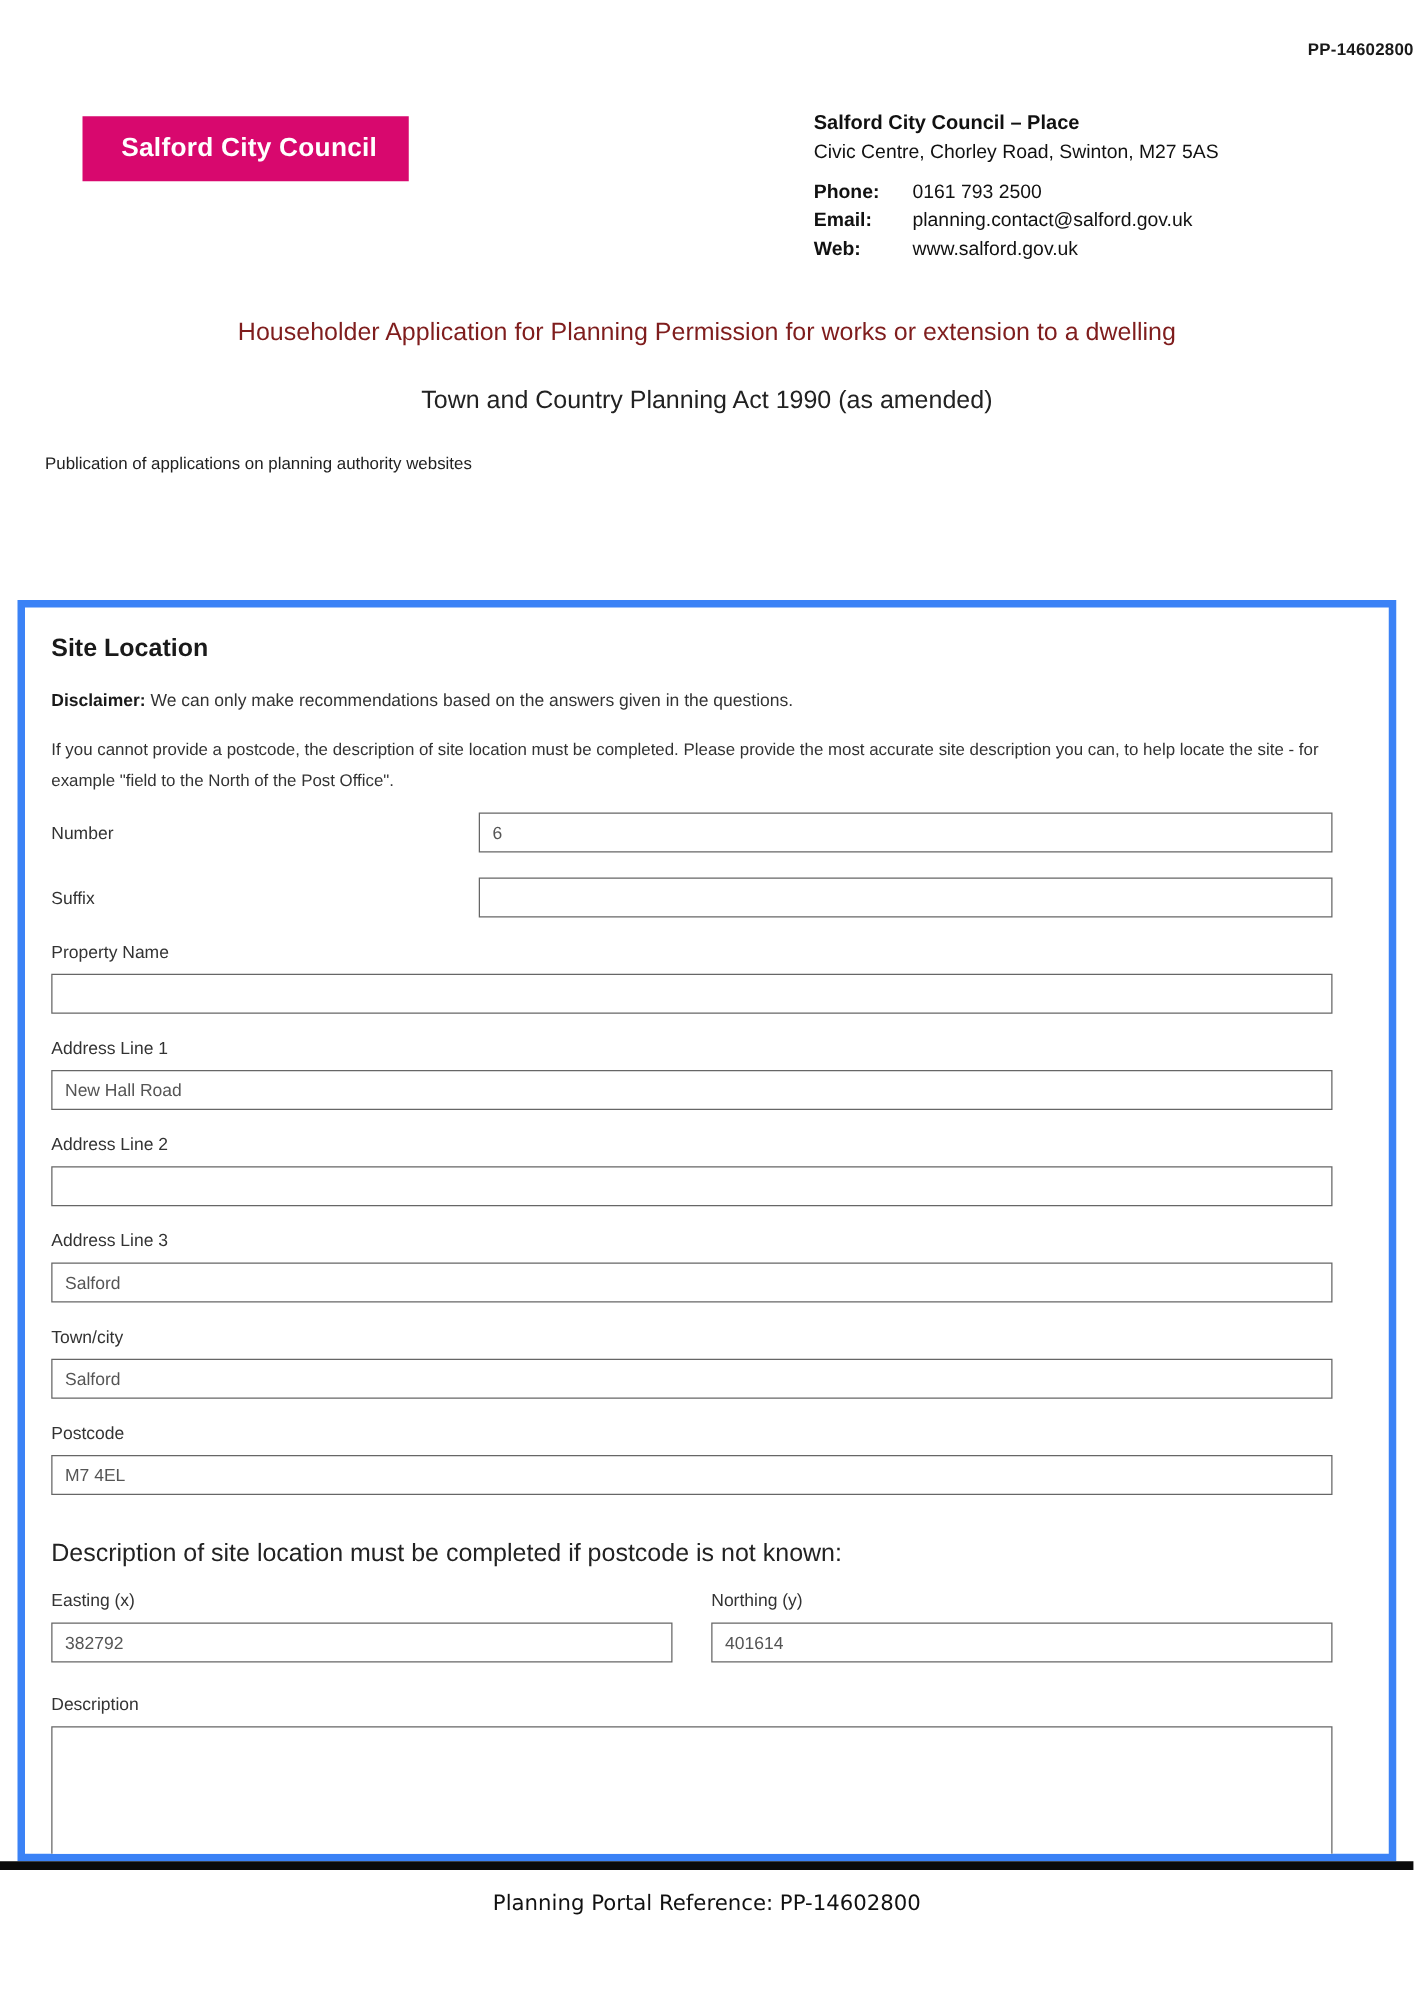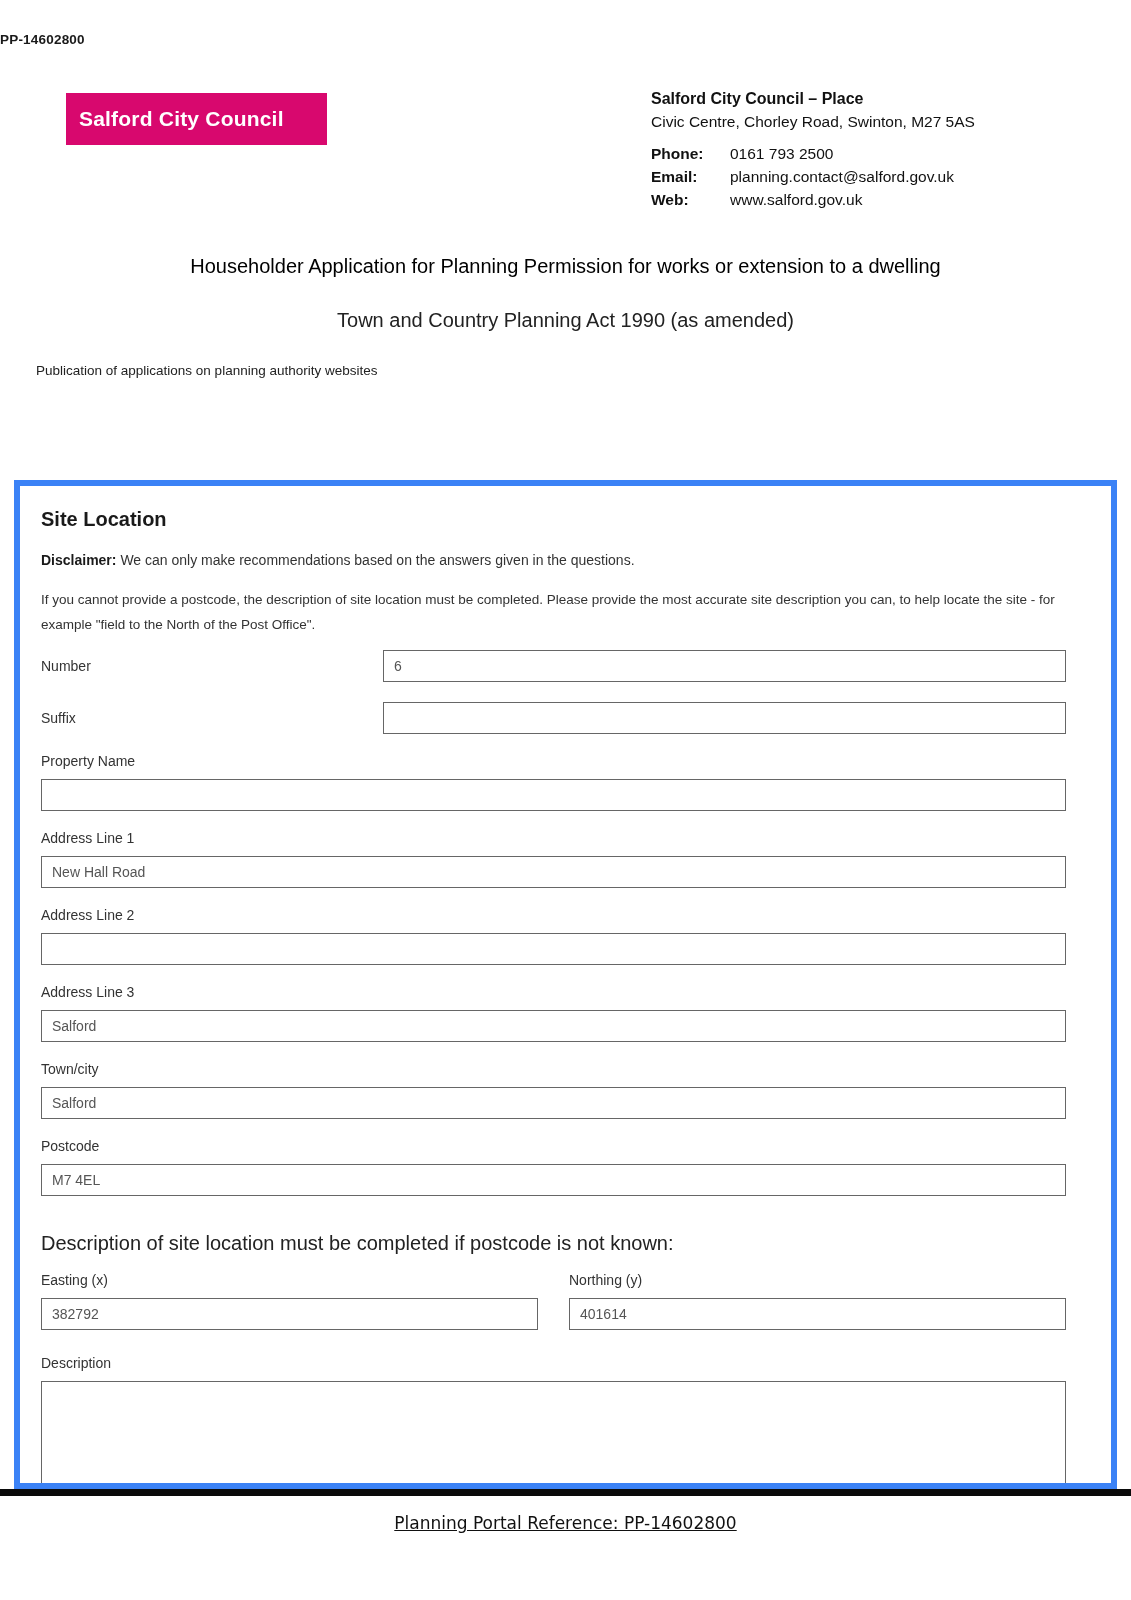--- a/index.html
+++ b/index.html
@@ -1,30 +1,30 @@
 <!DOCTYPE html>
 <html><head>
 <meta charset="utf-8">
 <style>
   * { margin:0; padding:0; box-sizing:border-box; }
   html,body { background:#fff; }
   body { font-family:"Liberation Sans", sans-serif; color:#1a1a1a; }
   .page { position:relative; width:1131px; height:1600px; margin:0 auto; background:#fff; overflow:hidden; }
 
-  .ref-top { padding-top:32px; text-align:left; font-size:13.5px; font-weight:bold; letter-spacing:.2px; }
+  .ref-top { padding-top:32px; text-align:right; font-size:13.5px; font-weight:bold; letter-spacing:.2px; }
 
   .header-row { display:flex; justify-content:space-between; align-items:flex-start; margin-top:40px; padding:0 62px 0 66px; }
-  .logo { width:261px; height:52px; margin-top:6px; background:#d8086e; color:#fff; display:flex; align-items:center; padding-left:13px; font-size:21px; font-weight:bold; letter-spacing:.2px; }
+  .logo { width:261px; height:52px; margin-top:6px; background:#d8086e; color:#fff; display:flex; align-items:center; padding-left:31px; font-size:21px; font-weight:bold; letter-spacing:.2px; }
   .contact-block { width:418px; font-size:15.5px; line-height:23px; color:#111; }
   .contact-title { font-weight:bold; font-size:16px; }
   .contact-address { margin-bottom:9px; }
   .contact-line { display:flex; }
   .cl-label { font-weight:bold; width:79px; flex:0 0 79px; }
 
-  .main-title { margin-top:44px; text-align:center; font-size:20px; font-weight:normal; color:#000000; }
+  .main-title { margin-top:44px; text-align:center; font-size:20px; font-weight:normal; color:#7f1d1d; }
   .sub-title { margin-top:31px; text-align:center; font-size:20px; font-weight:normal; color:#222; }
 
   .pub-heading { margin-top:31px; padding:0 40px 0 36px; font-size:13.5px; font-weight:normal; color:#222; }
   .pub-body { margin-top:15px; padding:0 40px 0 36px; font-size:13.5px; line-height:24px; color:#333; }
 
   .section-box { position:absolute; top:480px; left:14px; width:1103px; height:1009px; border:6px solid #3b82f6; padding:22px 45px 0 21px; overflow:hidden; background:#fff; }
   .section-heading { font-size:20px; font-weight:bold; color:#1a1a1a; }
   .disclaimer { margin-top:21px; font-size:14px; color:#333; }
   .disclaimer b { color:#1a1a1a; }
   .intro { margin-top:19px; font-size:13.5px; line-height:25px; color:#333; }
@@ -49,21 +49,21 @@
 
   .coord-row { display:flex; gap:31px; margin-top:17px; }
   .coord-col { flex:1; }
   .coord-col .f-label { margin-bottom:10px; }
 
   .desc-group { margin-top:25px; }
   .desc-group .f-label { margin-bottom:10px; }
   textarea.f-area { height:120px; resize:none; padding-top:6px; }
 
   .footer-bar { position:absolute; left:0; top:1489px; width:1131px; height:7px; background:#0a0a0a; }
-  .footer-text { position:absolute; left:0; top:1513px; width:1131px; text-align:center; font-size:17px; color:#111; font-family:"DejaVu Sans", sans-serif;text-decoration:underline; }
+  .footer-text { position:absolute; left:0; top:1513px; width:1131px; text-align:center; font-size:17px; color:#111; font-family:"DejaVu Sans", sans-serif; }
 </style>
 </head>
 <body>
 
 <div class="page">
 
   <div class="ref-top">PP-14602800</div>
 
   <div class="header-row">
     <div class="logo">

